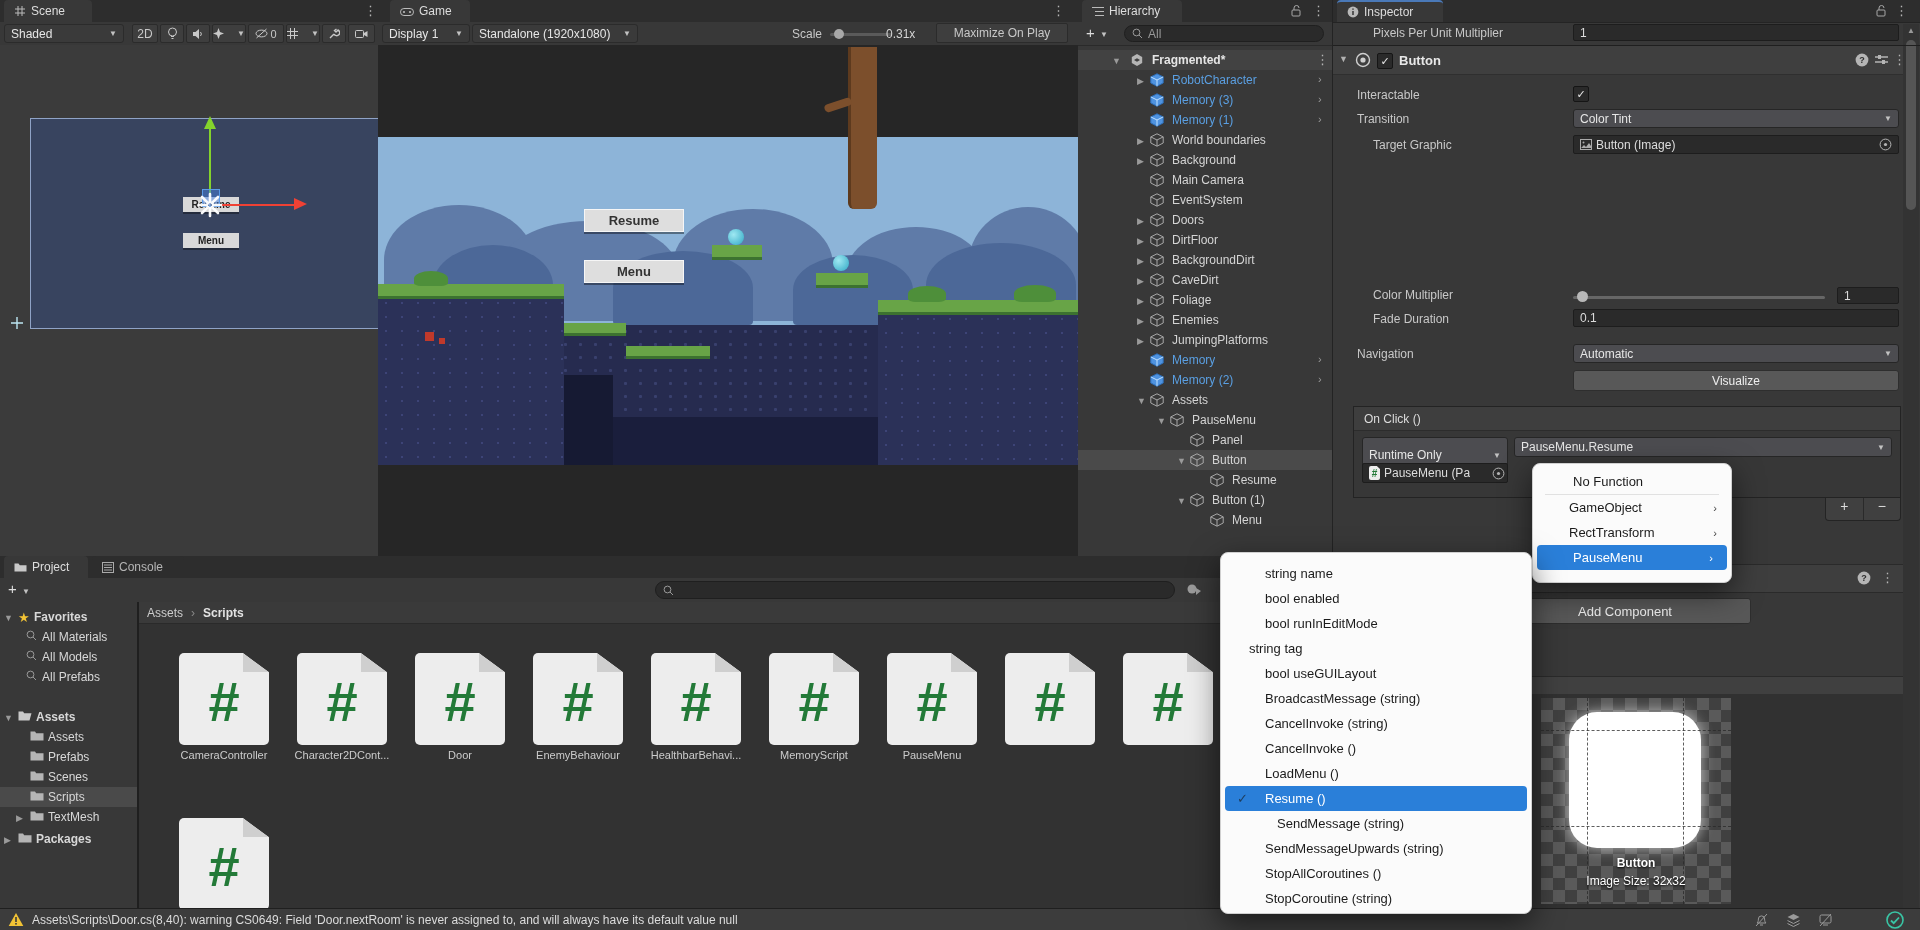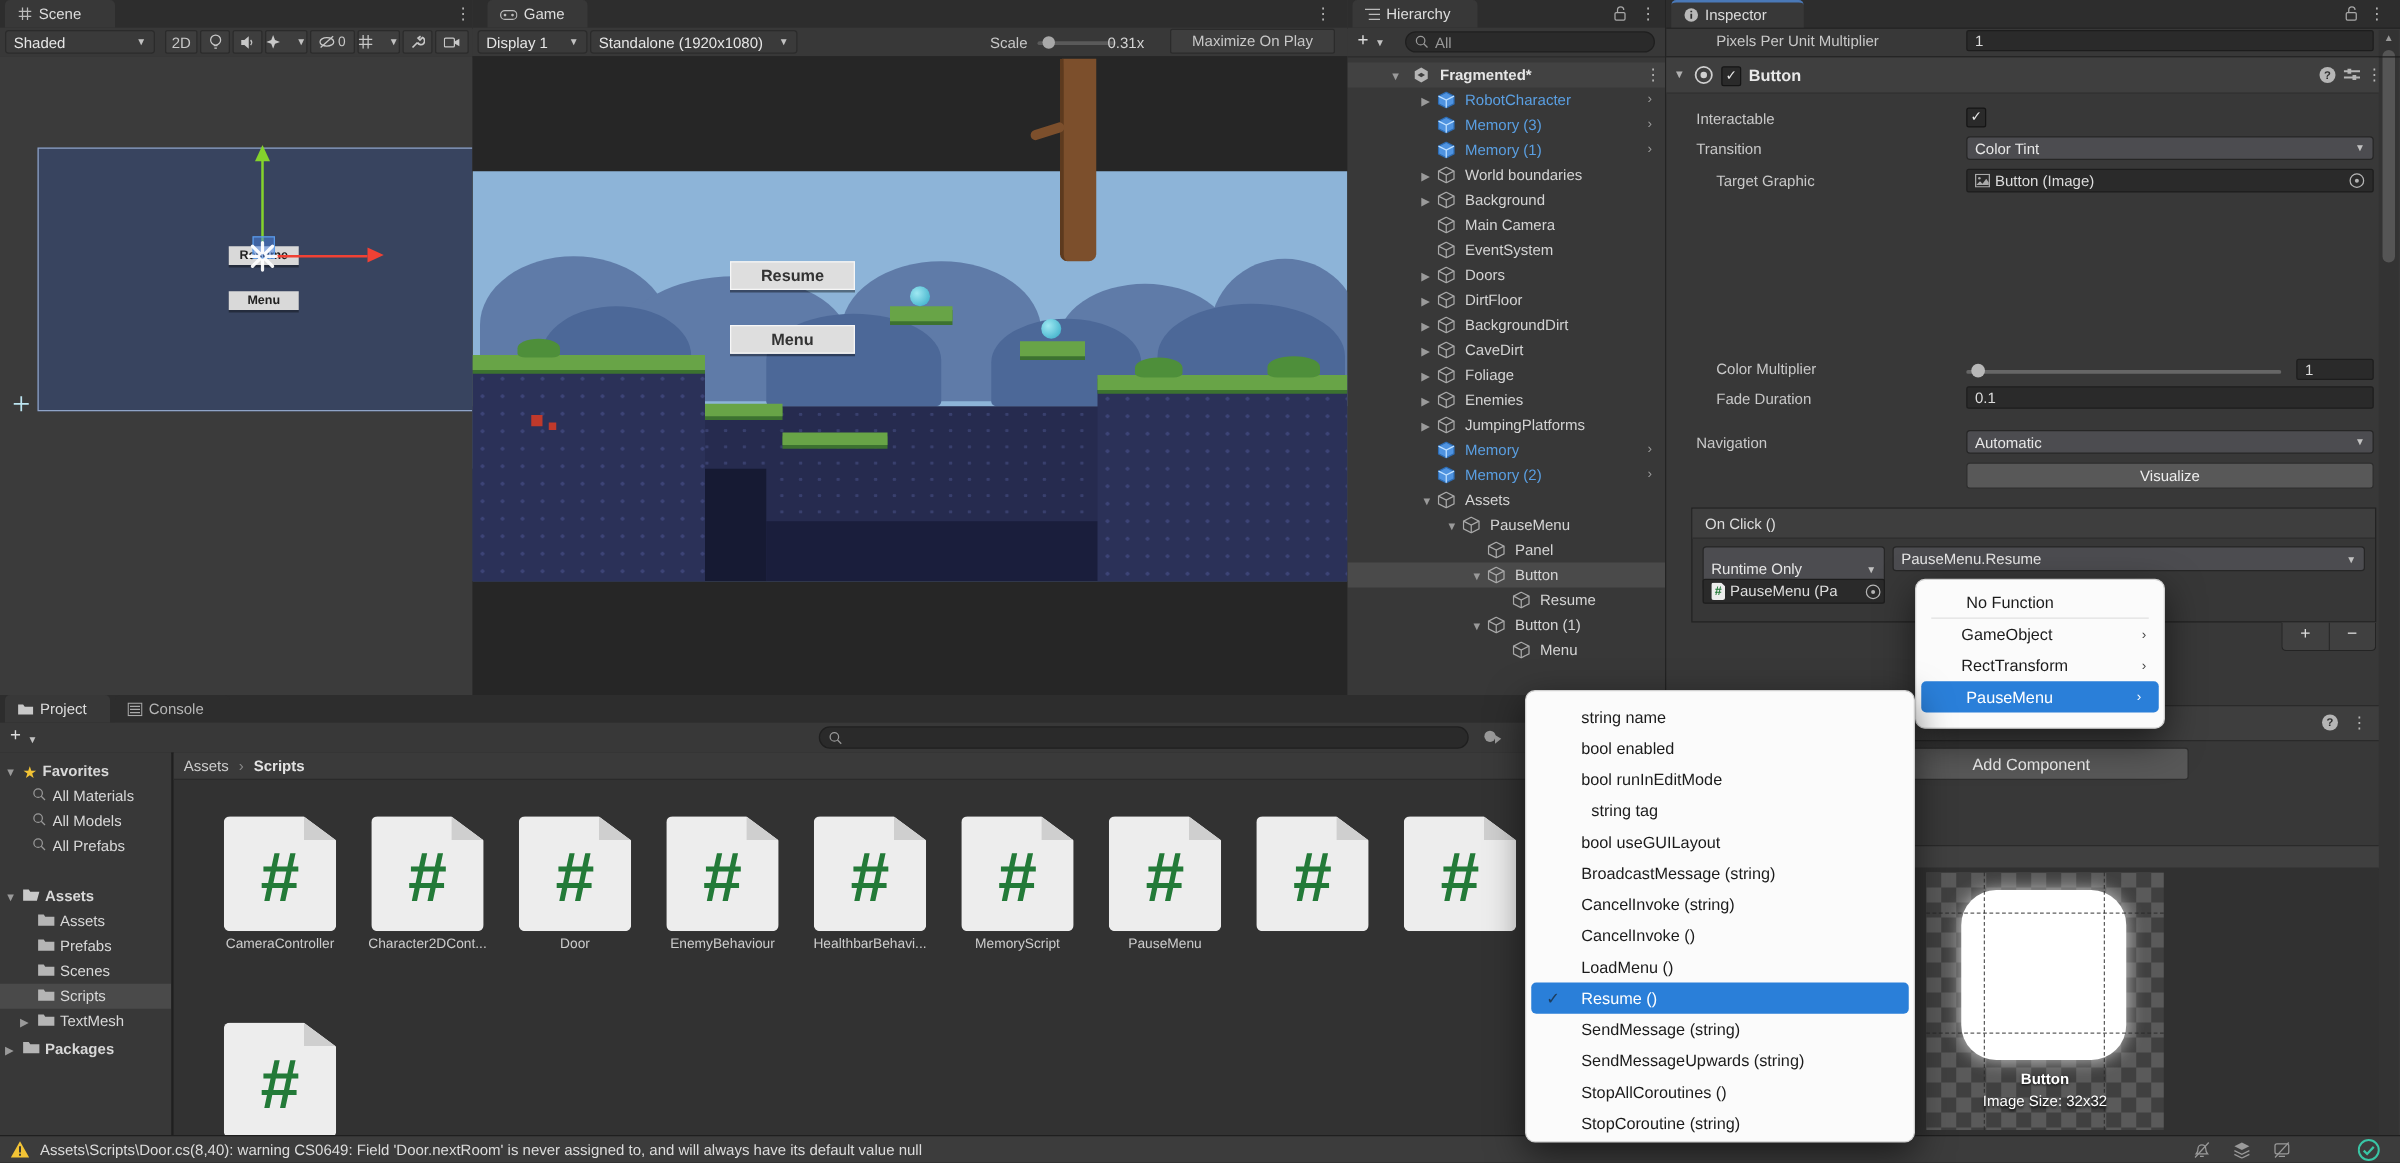--- a/index.html
+++ b/index.html
@@ -942,21 +942,21 @@
 <div class="abs menu" id="member-menu" style="left:1220px;top:552px;width:312px;height:362px;padding-top:8px">
     <div class="mitem" style="padding-left:44px;position:relative">
       <span>string name</span>
     </div>
     <div class="mitem" style="padding-left:44px;position:relative">
       <span>bool enabled</span>
     </div>
     <div class="mitem" style="padding-left:44px;position:relative">
       <span>bool runInEditMode</span>
     </div>
-    <div class="mitem" style="padding-left:52px;position:relative">
+    <div class="mitem" style="padding-left:28px;position:relative">
       <span>string tag</span>
     </div>
     <div class="mitem" style="padding-left:44px;position:relative">
       <span>bool useGUILayout</span>
     </div>
     <div class="mitem" style="padding-left:44px;position:relative">
       <span>BroadcastMessage (string)</span>
     </div>
     <div class="mitem" style="padding-left:44px;position:relative">
       <span>CancelInvoke (string)</span>
@@ -964,21 +964,21 @@
     <div class="mitem" style="padding-left:44px;position:relative">
       <span>CancelInvoke ()</span>
     </div>
     <div class="mitem" style="padding-left:44px;position:relative">
       <span>LoadMenu ()</span>
     </div>
     <div class="mitem hl" style="padding-left:44px;position:relative;margin:0 4px;padding-left:40px">
       <span style="position:absolute;left:12px;color:#1d3d5e;font-size:13px">✓</span>
       <span>Resume ()</span>
     </div>
-    <div class="mitem" style="padding-left:44px;position:relative">
+    <div class="mitem" style="padding-left:56px;position:relative">
       <span>SendMessage (string)</span>
     </div>
     <div class="mitem" style="padding-left:44px;position:relative">
       <span>SendMessageUpwards (string)</span>
     </div>
     <div class="mitem" style="padding-left:44px;position:relative">
       <span>StopAllCoroutines ()</span>
     </div>
     <div class="mitem" style="padding-left:44px;position:relative">
       <span>StopCoroutine (string)</span>

